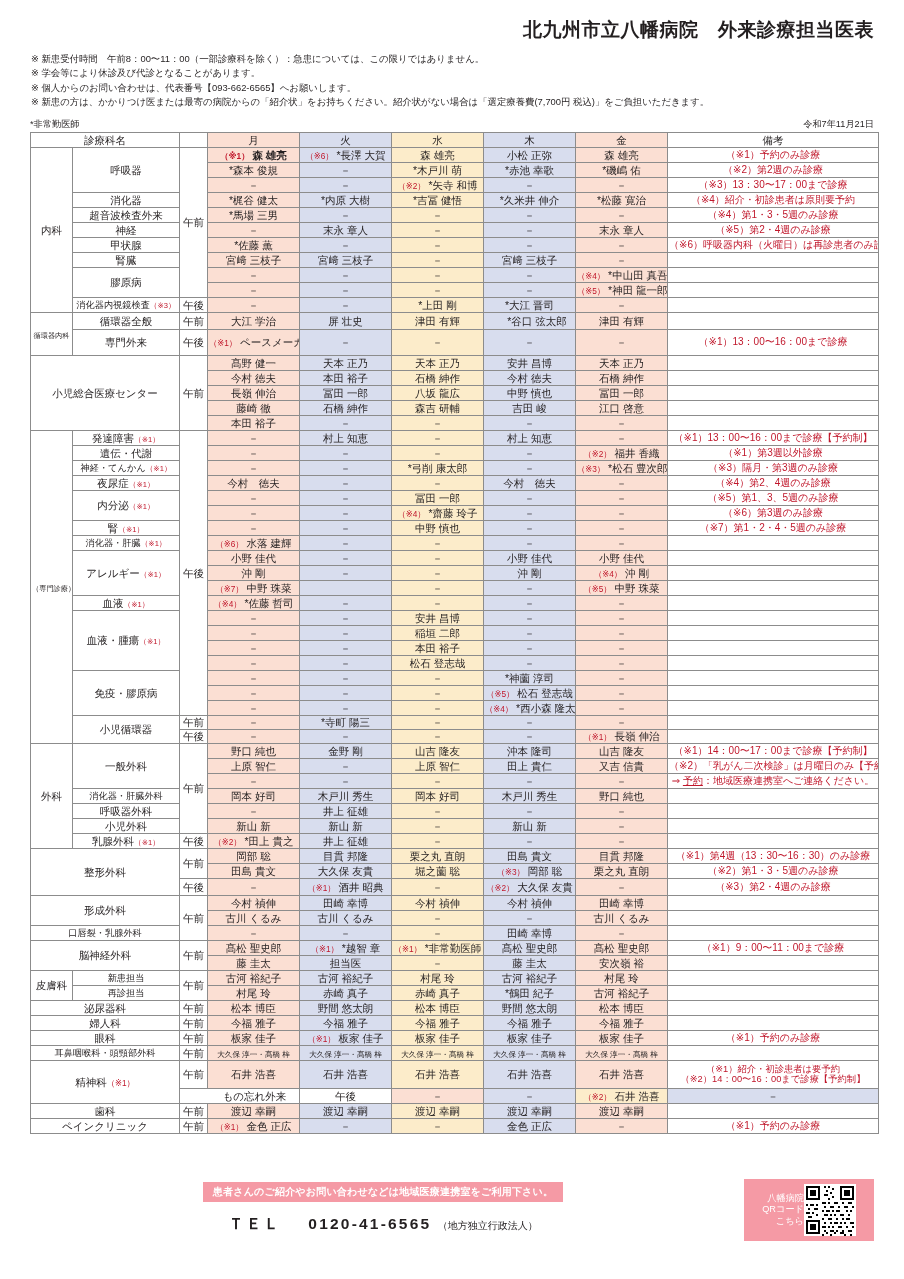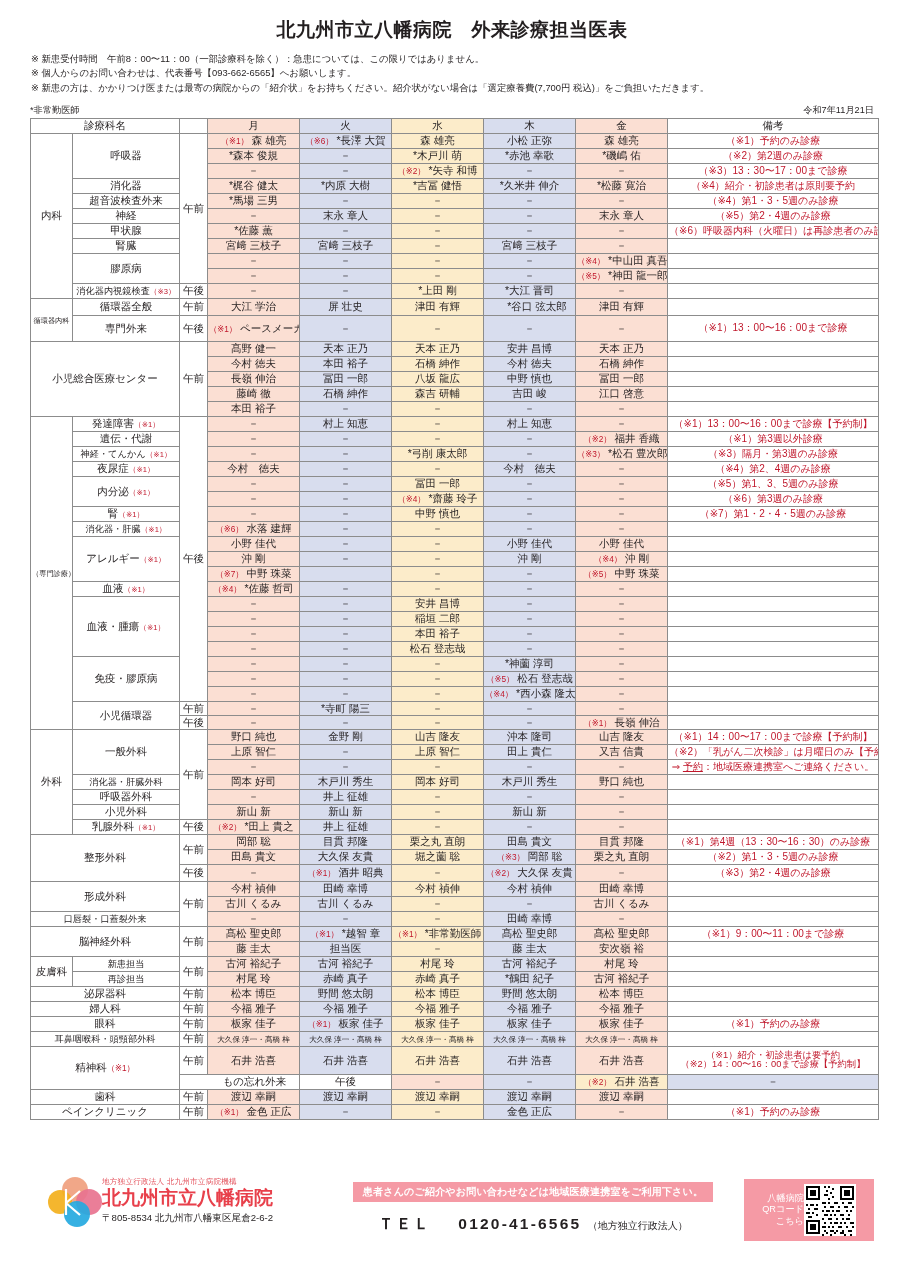--- a/index.html
+++ b/index.html
@@ -8,21 +8,21 @@
     width: 904px; height: 1279px;
     background: #ffffff;
     font-family: "Liberation Sans", "DejaVu Sans", sans-serif;
     color: #231f20;
     overflow: hidden;
   }
   .page { position: relative; width: 904px; height: 1279px; padding: 0 30px; }
 
   
   .doc-title {
-    text-align: center;
+    text-align: right;
     font-size: 19px;
     font-weight: bold;
     letter-spacing: .5px;
     padding-top: 17px;
     padding-bottom: 9px;
   }
   .notes { font-size: 9.4px; line-height: 1.52; padding-left: 1px; }
   .notes div { white-space: nowrap; }
 
   .meta-row {
@@ -106,20 +106,21 @@
 </style>
 </head>
 <body>
 
 <div class="page">
 
   <div class="doc-title">北九州市立八幡病院　外来診療担当医表</div>
 
   <div class="notes">
     <div>※ 新患受付時間　午前8：00〜11：00（一部診療科を除く）：急患については、この限りではありません。</div>
+    <div>※ 学会等により休診及び代診となることがあります。</div>
     <div>※ 個人からのお問い合わせは、代表番号【093-662-6565】へお願いします。</div>
     <div>※ 新患の方は、かかりつけ医または最寄の病院からの「紹介状」をお持ちください。紹介状がない場合は「選定療養費(7,700円 税込)」をご負担いただきます。</div>
   </div>
 
   <div class="meta-row">
     <span>*非常勤医師</span>
     <span>令和7年11月21日</span>
   </div>
 
   <table class="sched">
@@ -142,21 +143,21 @@
           <td class="tue">火</td>
           <td class="wed">水</td>
           <td class="thu">木</td>
           <td class="fri">金</td>
           <td>備考</td>
         </tr>
         <tr class="sect-top">
           <td rowspan="11">内科</td>
           <td class="lbl" rowspan="3">呼吸器</td>
           <td rowspan="10">午前</td>
-          <td class="mon" style="height: 15px;"><span class="ref">（※1）</span> <span>森 雄亮</span></td>
+          <td class="mon" style="height: 15px; font-weight: bold;"><span class="ref">（※1）</span> <span>森 雄亮</span></td>
           <td class="tue" style="height: 15px;"><span class="ref">（※6）</span> <span>*長澤 大賀</span></td>
           <td class="wed" style="height: 15px;"><span>森 雄亮</span></td>
           <td class="thu" style="height: 15px;"><span>小松 正弥</span></td>
           <td class="fri" style="height: 15px;"><span>森 雄亮</span></td>
           <td class="note-cell">（※1）予約のみ診療</td>
         </tr>
         <tr>
           <td class="mon" style="height: 15px;"><span>*森本 俊規</span></td>
           <td class="tue" style="height: 15px;"><span>－</span></td>
           <td class="wed" style="height: 15px;"><span>*木戸川 萌</span></td>
@@ -594,21 +595,21 @@
         </tr>
         <tr>
           <td class="mon" style="height: 15px;"><span>古川 くるみ</span></td>
           <td class="tue" style="height: 15px;"><span>古川 くるみ</span></td>
           <td class="wed" style="height: 15px;"><span>－</span></td>
           <td class="thu" style="height: 15px;"><span>－</span></td>
           <td class="fri" style="height: 15px;"><span>古川 くるみ</span></td>
           <td class="note-cell"></td>
         </tr>
         <tr>
-          <td class="lbl" colspan="2"><span class="med">口唇裂・口蓋裂外来</span></td>
+          <td class="lbl" colspan="2"><span class="med">口唇裂・乳腺外科</span></td>
           <td class="mon" style="height: 15px;"><span>－</span></td>
           <td class="tue" style="height: 15px;"><span>－</span></td>
           <td class="wed" style="height: 15px;"><span>－</span></td>
           <td class="thu" style="height: 15px;"><span>田崎 幸博</span></td>
           <td class="fri" style="height: 15px;"><span>－</span></td>
           <td class="note-cell"></td>
         </tr>
         <tr class="sect-top">
           <td class="lbl" rowspan="2" colspan="2">脳神経外科</td>
           <td rowspan="2">午前</td>
@@ -728,36 +729,20 @@
           <td class="wed" style="height: 15px;"><span>－</span></td>
           <td class="thu" style="height: 15px;"><span>金色 正広</span></td>
           <td class="fri" style="height: 15px;"><span>－</span></td>
           <td class="note-cell">（※1）予約のみ診療</td>
         </tr>
       </tbody>
   </table>
 
   <div class="footer">
     <div class="foot-flex">
-      <div class="logo-wrap">
-        <div class="logo-mark">
-          <i class="pet1"></i>
-            <i class="pet2"></i>
-            <i class="pet3"></i>
-            <i class="pet4"></i>
-          <svg class="kmark" viewBox="0 0 20 30">
-              <path d="M4 2 L4 28 M4 16 L18 4 M4 16 L18 28" stroke="#ffffff" stroke-width="2.2" fill="none"></path>
-            </svg>
-        </div>
-        <div class="logo-text">
-          <div class="lt1">地方独立行政法人 北九州市立病院機構</div>
-          <div class="lt2">北九州市立八幡病院</div>
-          <div class="lt3">〒805-8534  北九州市八幡東区尾倉2-6-2</div>
-        </div>
-      </div>
 
       <div class="contact">
         <div class="contact-banner">患者さんのご紹介やお問い合わせなどは地域医療連携室をご利用下さい。</div>
         <div class="contact-tel">
           <span>ＴＥＬ</span>
           <span style="display:inline-block;width:14px"></span>
           <span>0120-41-6565</span>
           <span class="sub">（地方独立行政法人）</span>
         </div>
       </div>

